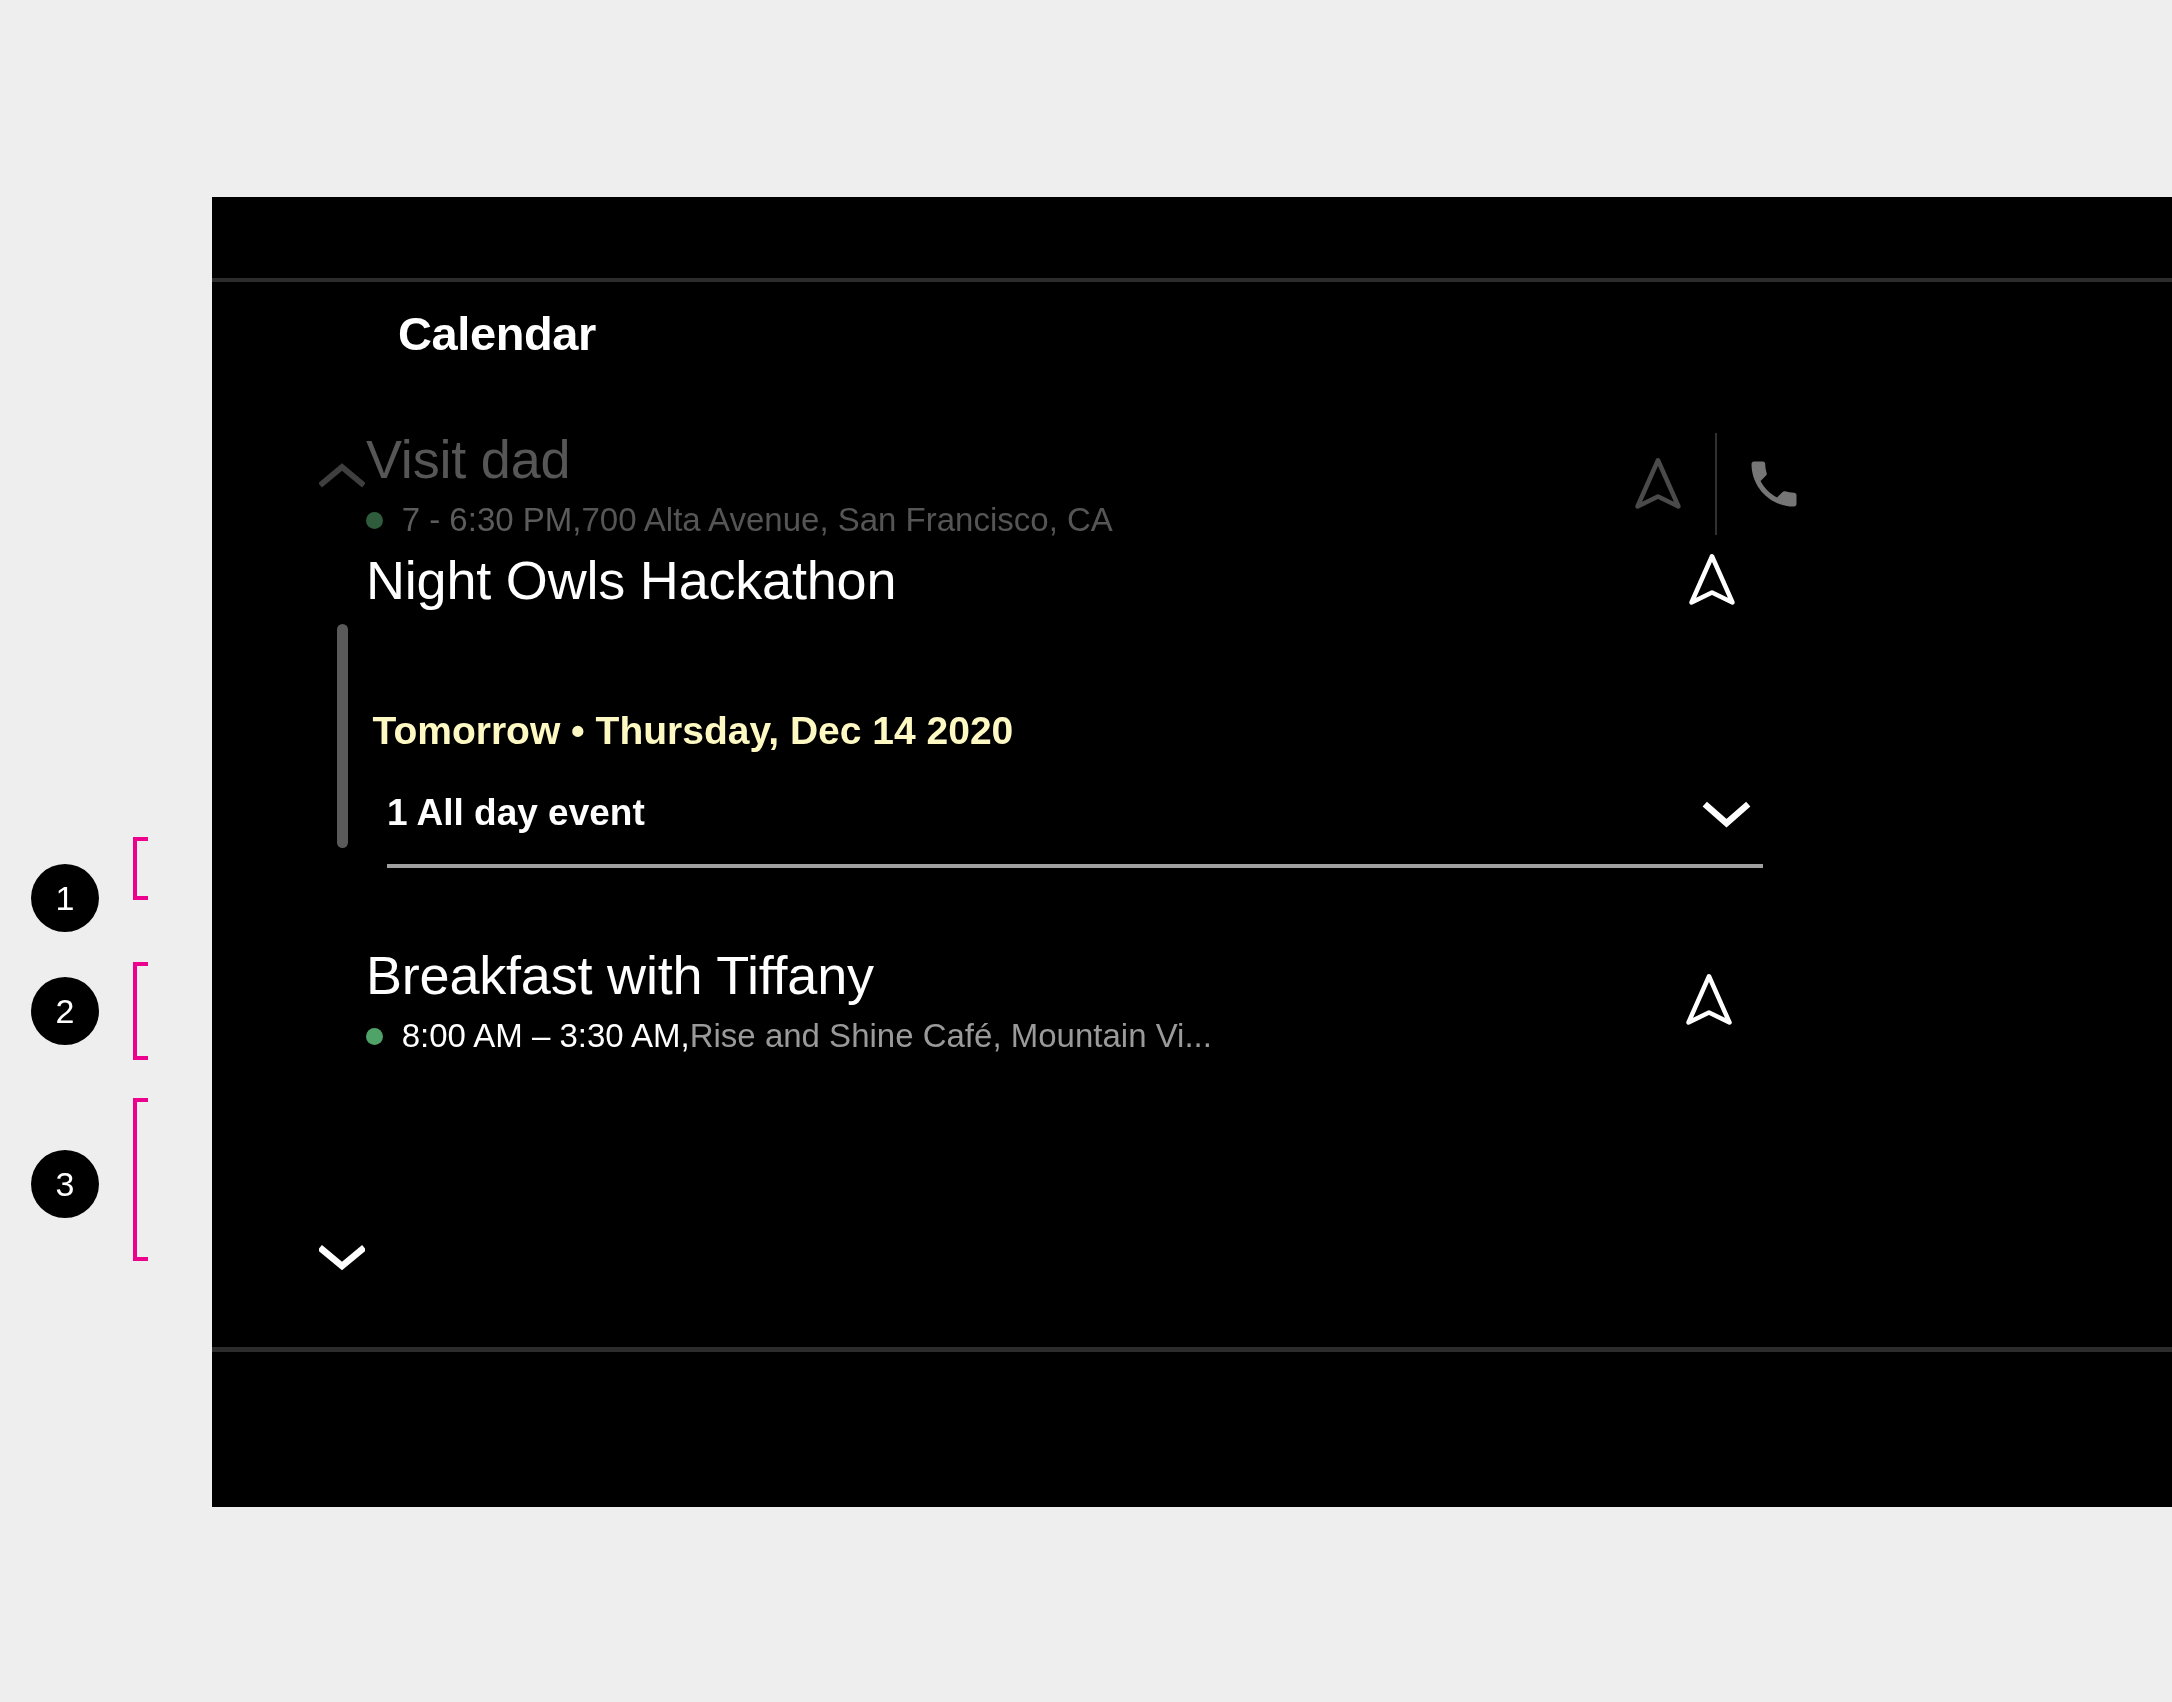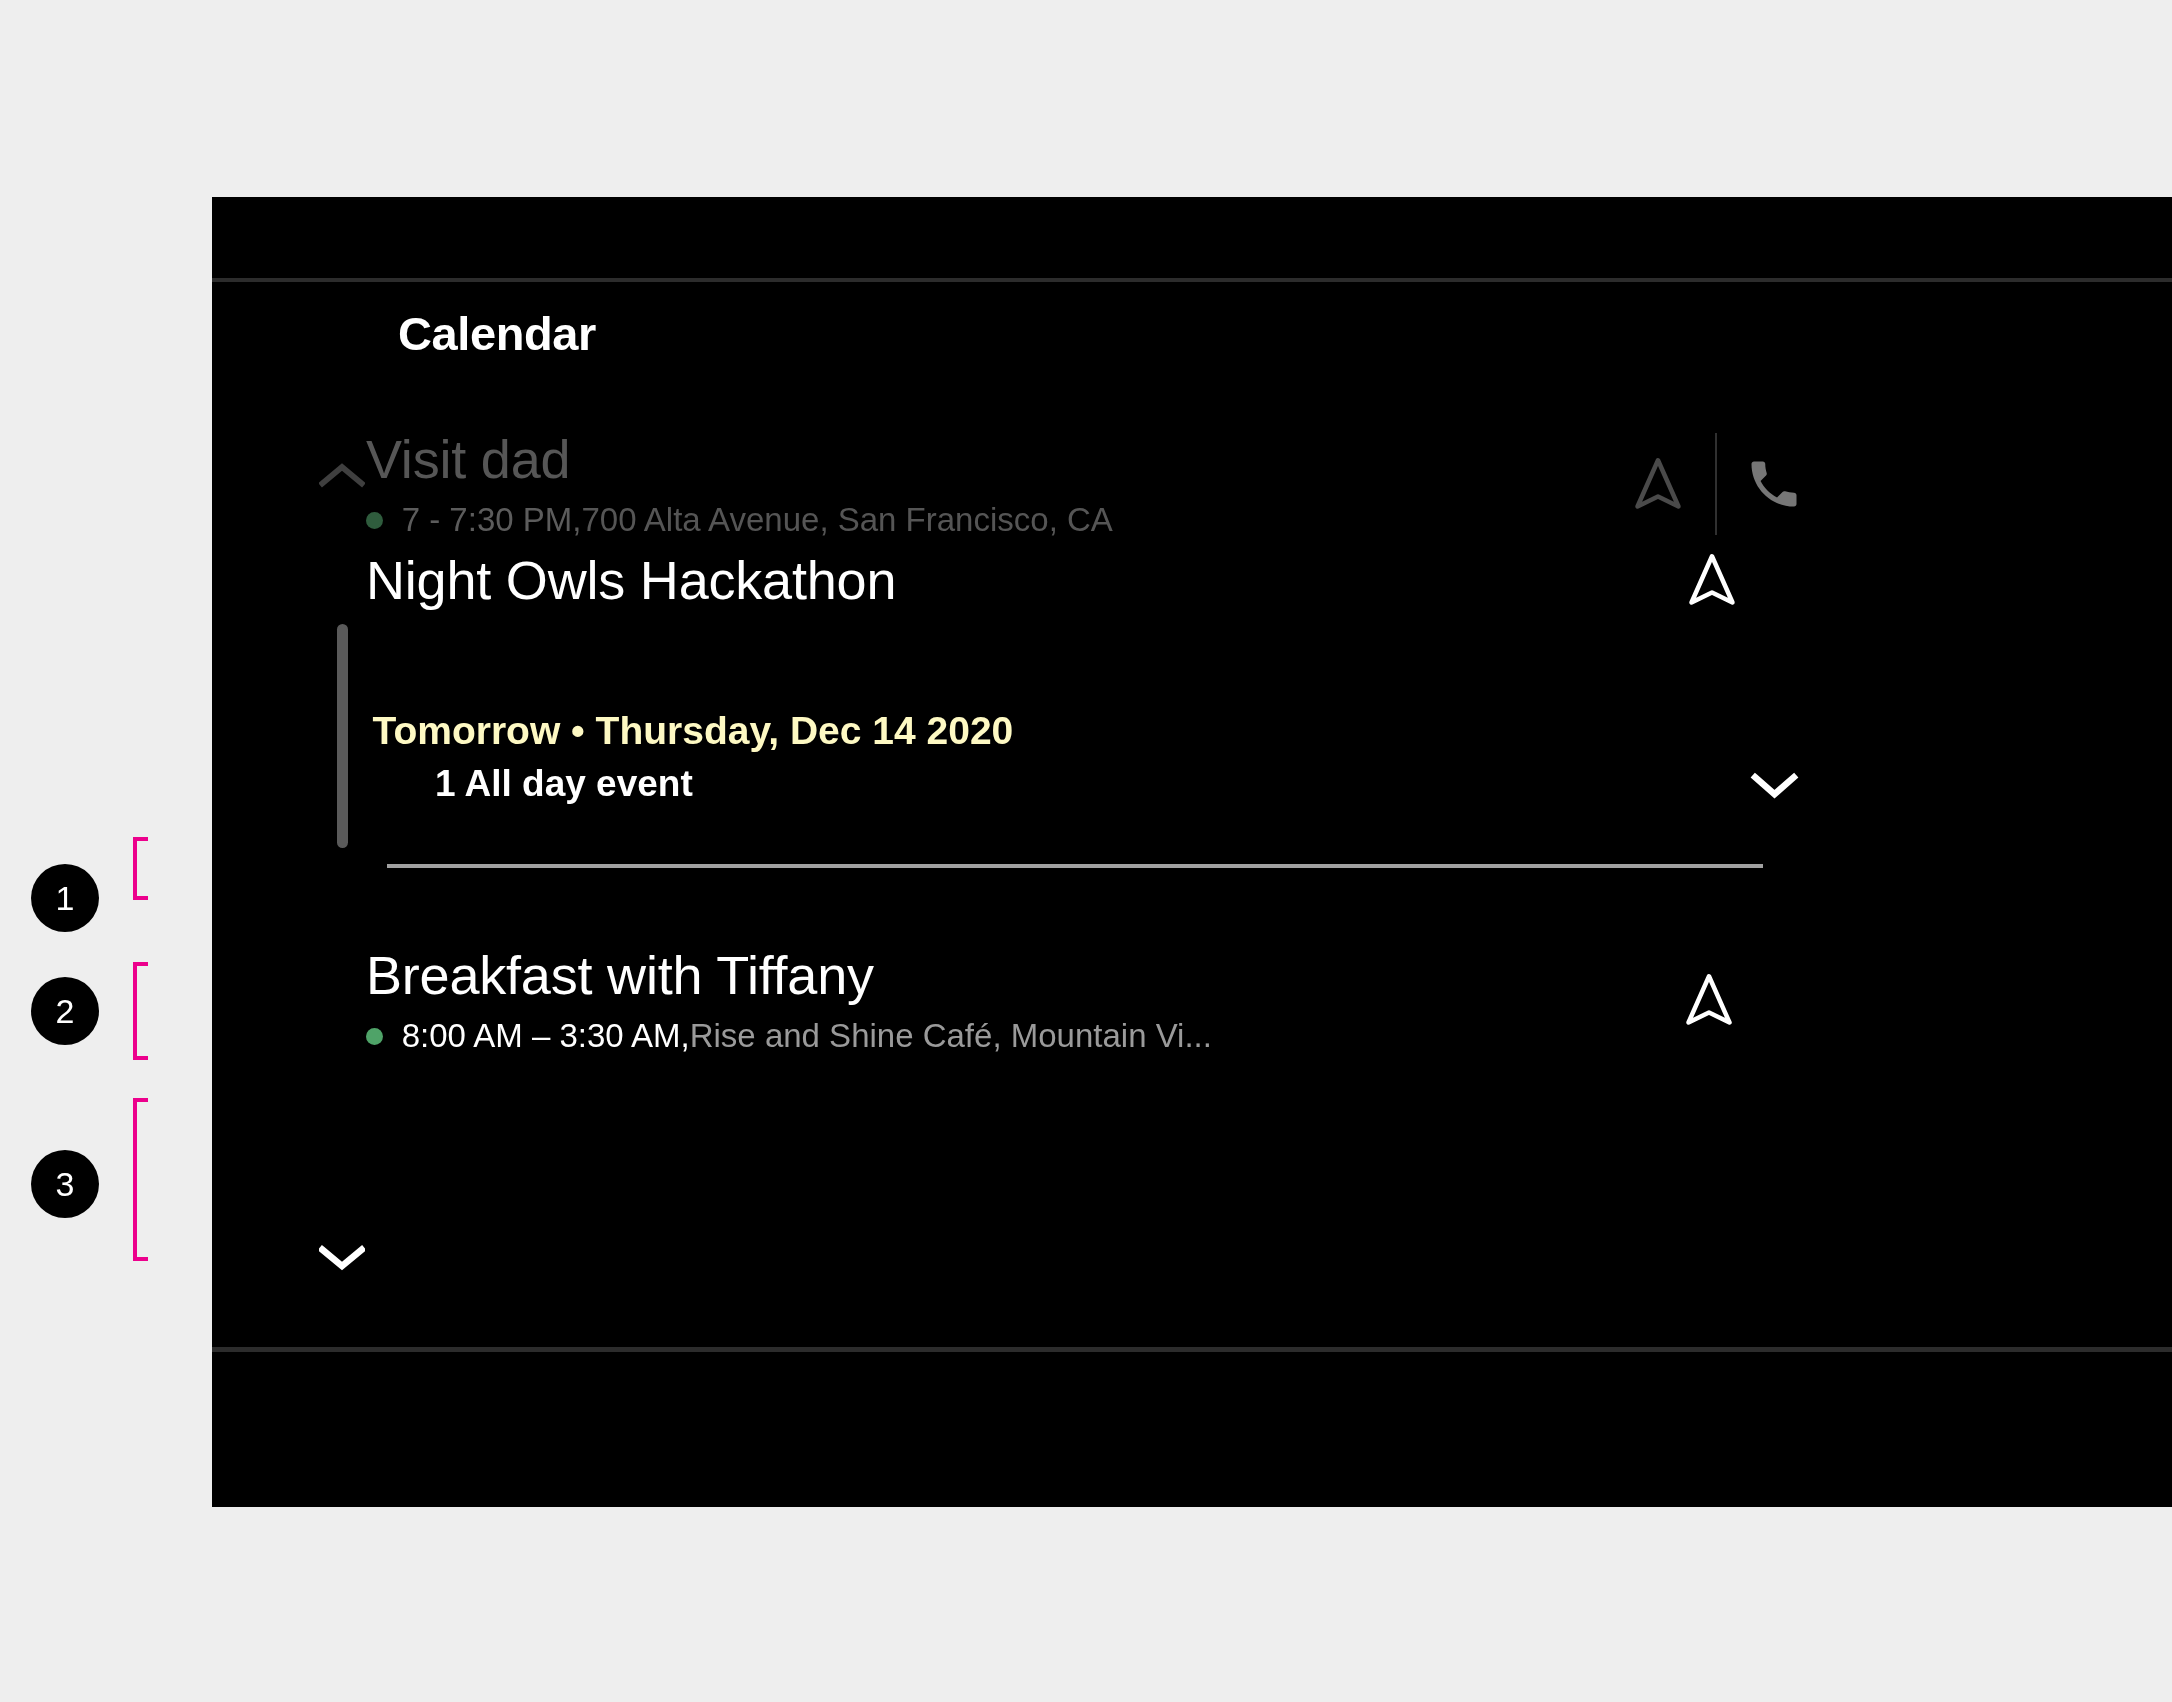--- a/index.html
+++ b/index.html
@@ -291,21 +291,21 @@
       </div>
     </div>
 
     <div class="rows">
 
       <div class="event-row row-faded" style="top:146px;">
         <div class="event-texts">
           <div class="event-title">Visit dad</div>
           <div class="event-sub">
             <span class="dot"></span>
-            <span class="sub-time">7 - 7:30 PM, </span>
+            <span class="sub-time">7 - 6:30 PM, </span>
             <span class="sub-place">700 Alta Avenue, San Francisco, CA</span>
           </div>
         </div>
         <div class="event-actions">
           <div class="icon-btn">
             <svg width="60" height="60" viewBox="0 0 24 24">
               <path d="M12 2.5 L20.2 21 L12 17 L3.8 21 Z" fill="none" stroke="#4a4a4a" stroke-width="1.8" stroke-linejoin="round"></path>
             </svg>
           </div>
           <div class="action-divider"></div>
@@ -325,21 +325,21 @@
           <div class="icon-btn" style="margin-right:62px;">
             <svg width="60" height="60" viewBox="0 0 24 24">
               <path d="M12 2.5 L20.2 21 L12 17 L3.8 21 Z" fill="none" stroke="#ffffff" stroke-width="1.8" stroke-linejoin="round"></path>
             </svg>
           </div>
         </div>
       </div>
 
       <div class="date-header" style="top:427px; left:6.5px;">Tomorrow • Thursday, Dec 14 2020</div>
 
-      <div class="allday-row" style="top:481px;margin-left:48px;">
+      <div class="allday-row" style="top:510px;">
         <div class="allday-label">1 All day event</div>
         <div class="allday-chev">
           <svg viewBox="0 0 60 36">
             <path d="M6 9 L30 30 L54 9" fill="none" stroke="#ffffff" stroke-width="8" stroke-linecap="square"></path>
           </svg>
         </div>
       </div>
 
       <div class="hr-divider" style="top:582px;"></div>
 

